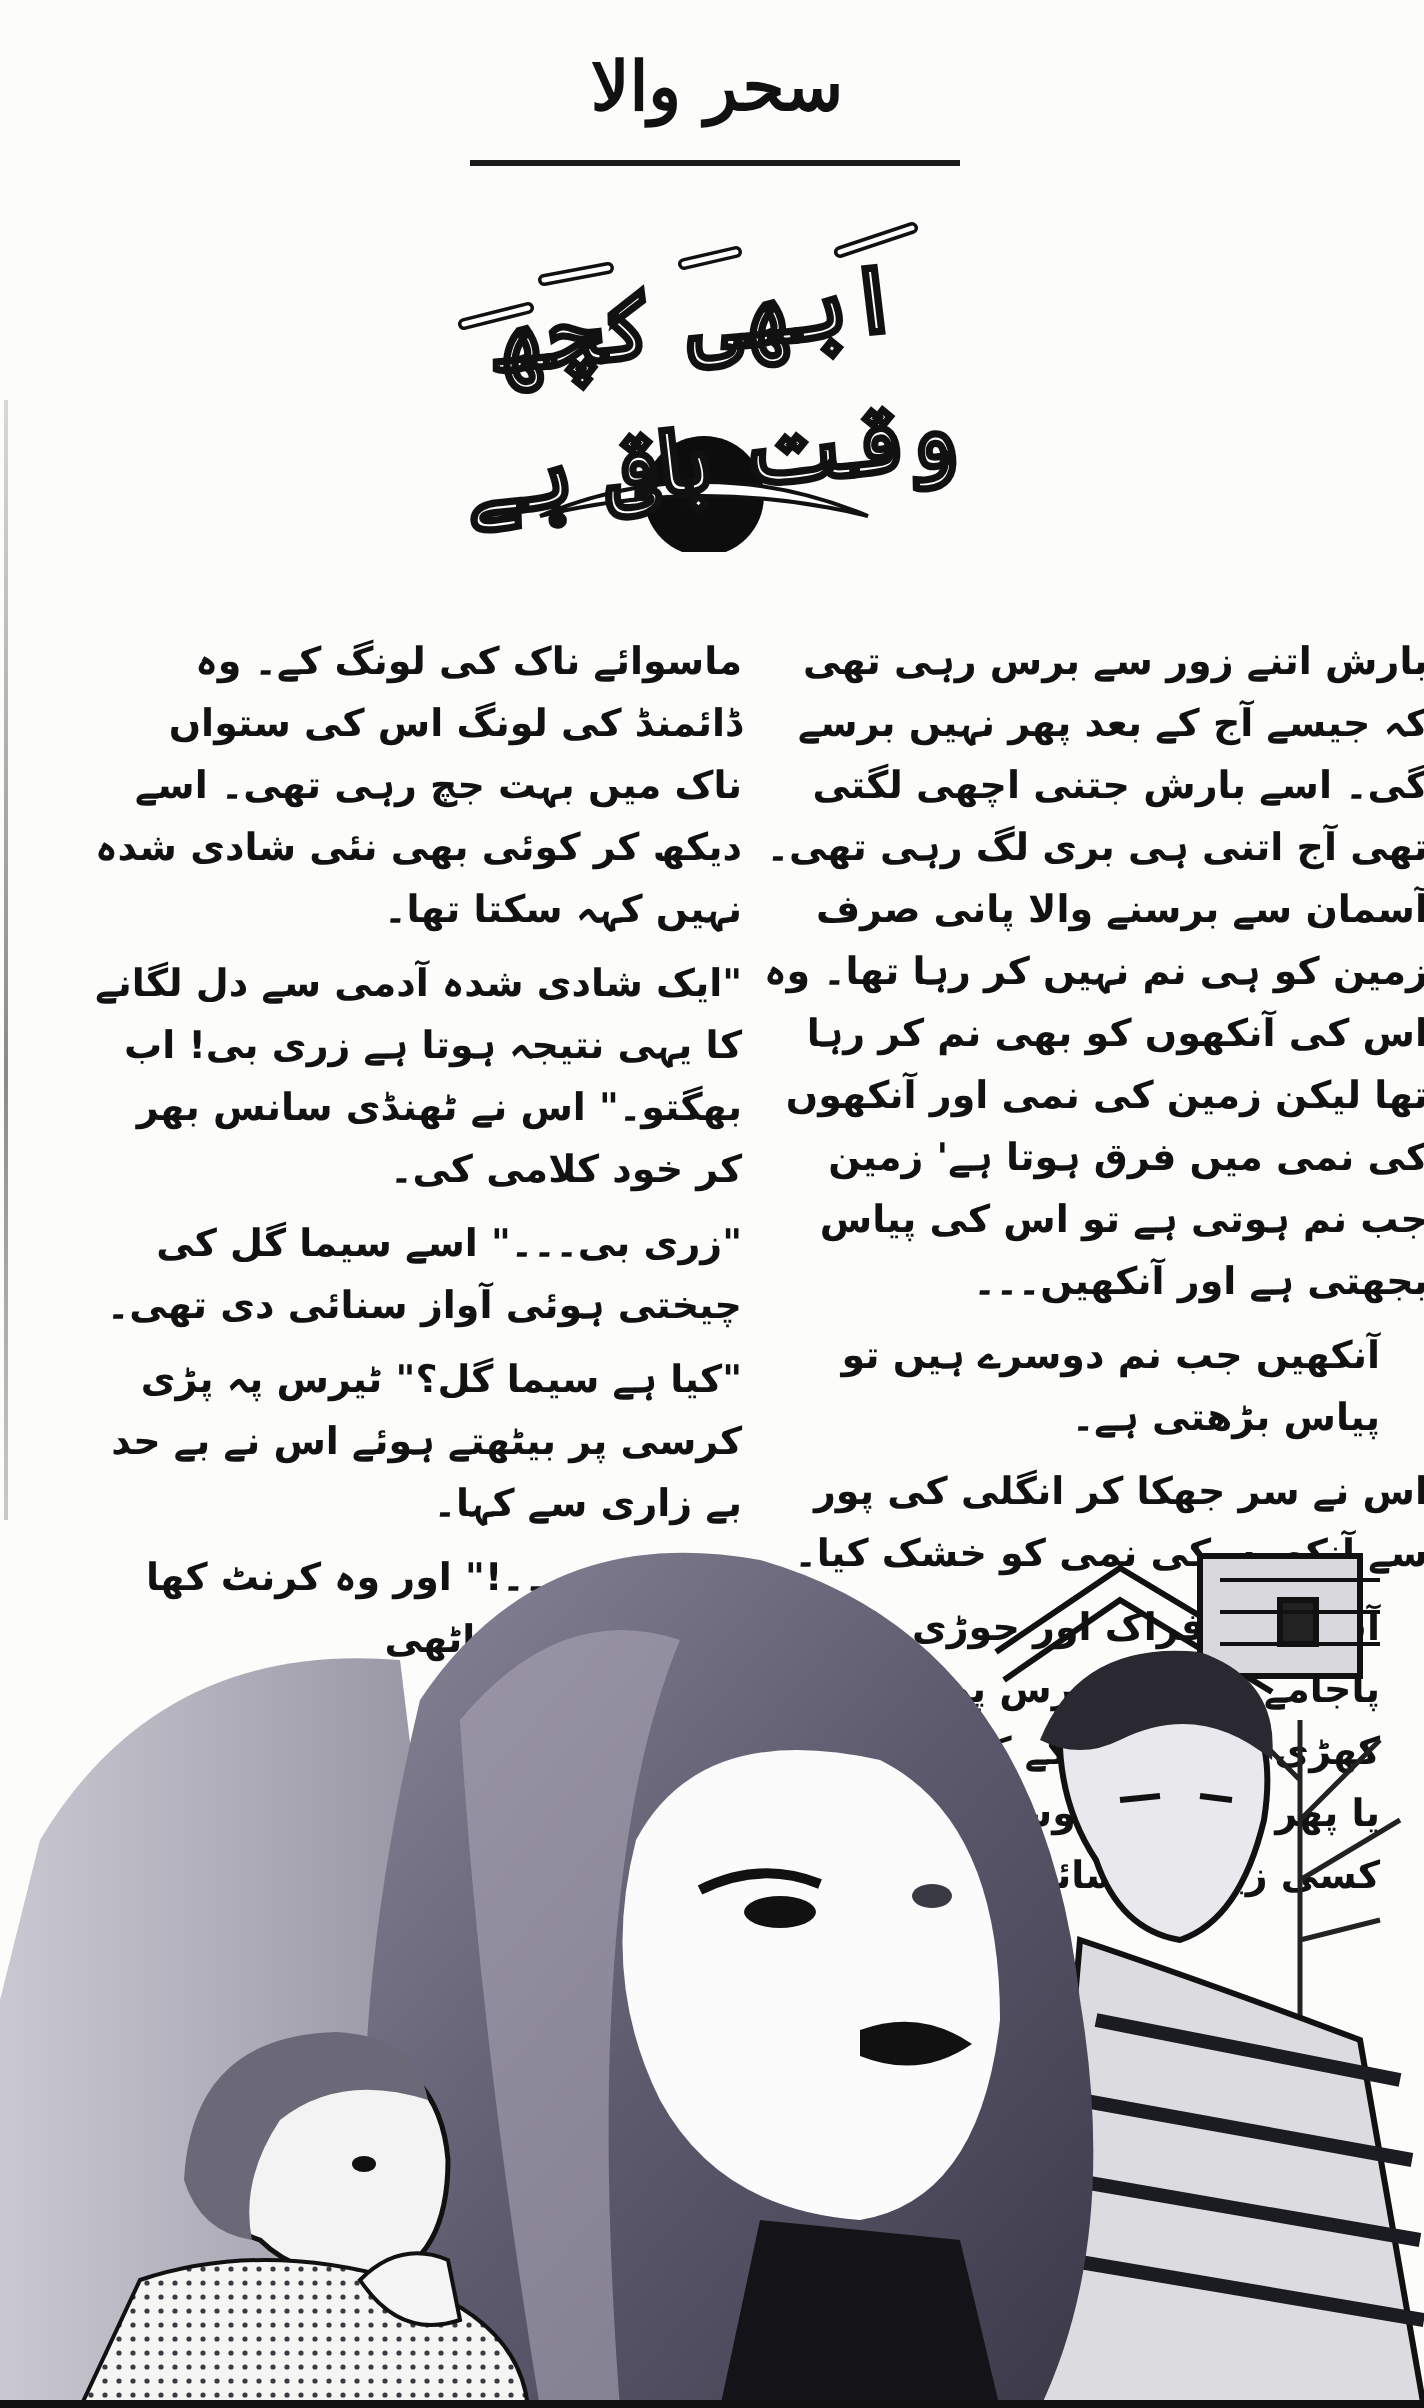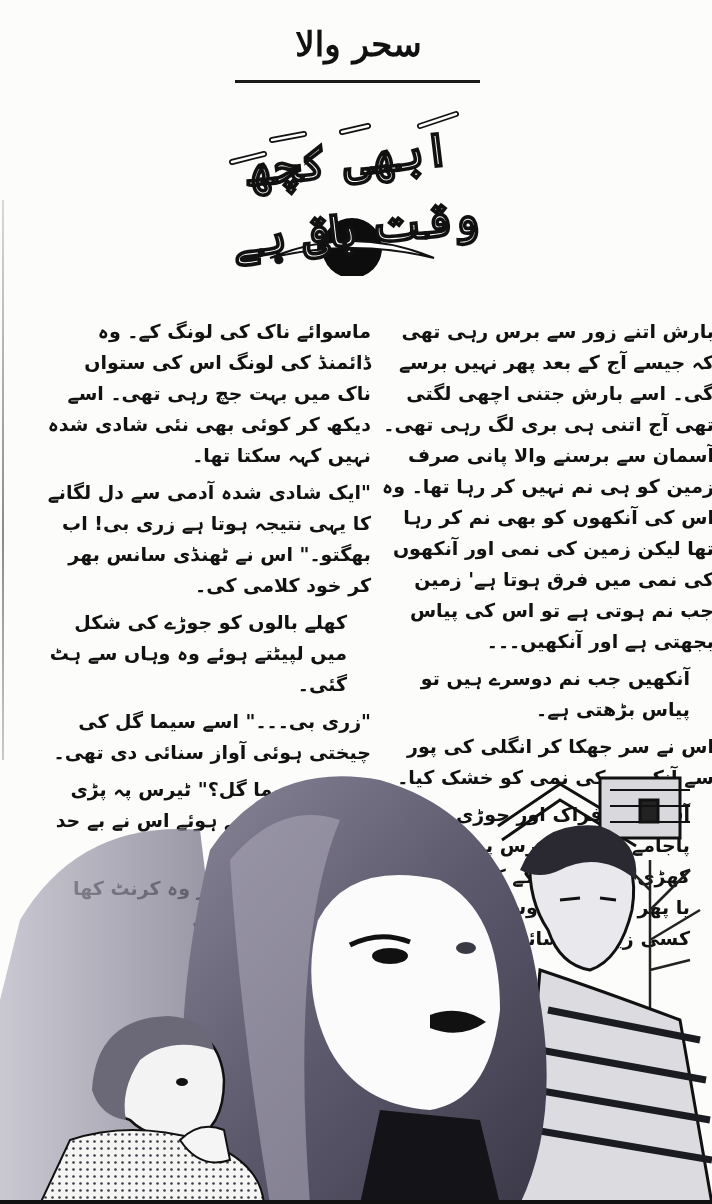--- a/index.html
+++ b/index.html
@@ -76,21 +76,20 @@
   <div class="col col-right">
     <p>بارش اتنے زور سے برس رہی تھی کہ جیسے آج کے بعد پھر نہیں برسے گی۔ اسے بارش جتنی اچھی لگتی تھی آج اتنی ہی بری لگ رہی تھی۔ آسمان سے برسنے والا پانی صرف زمین کو ہی نم نہیں کر رہا تھا۔ وہ اس کی آنکھوں کو بھی نم کر رہا تھا لیکن زمین کی نمی اور آنکھوں کی نمی میں فرق ہوتا ہے' زمین جب نم ہوتی ہے تو اس کی پیاس بجھتی ہے اور آنکھیں۔۔۔</p>
     <p class="indent">آنکھیں جب نم دوسرے ہیں تو پیاس بڑھتی ہے۔</p>
     <p>اس نے سر جھکا کر انگلی کی پور سے آنکھوں کی نمی کو خشک کیا۔</p>
     <p class="indent">آف وائٹ فراک اور جوڑی دار پاجامے میں وہ ٹیرس پہ اداس کھڑی تھی۔ اس کے کانوں ہاتھوں یا پھر جسم کے دوسرے حصے میں کسی زیور کا شائبہ تک نہ تھا</p>
   </div>
 
   <div class="col col-left">
     <p>ماسوائے ناک کی لونگ کے۔ وہ ڈائمنڈ کی لونگ اس کی ستواں ناک میں بہت جچ رہی تھی۔ اسے دیکھ کر کوئی بھی نئی شادی شدہ نہیں کہہ سکتا تھا۔</p>
     <p>"ایک شادی شدہ آدمی سے دل لگانے کا یہی نتیجہ ہوتا ہے زری بی! اب بھگتو۔" اس نے ٹھنڈی سانس بھر کر خود کلامی کی۔</p>
-    <p class="indent">کھلے بالوں کو جوڑے کی شکل میں لپیٹتے ہوئے وہ وہاں سے ہٹ گئی۔</p>
     <p>"زری بی۔۔۔" اسے سیما گل کی چیختی ہوئی آواز سنائی دی تھی۔</p>
     <p>"کیا ہے سیما گل؟" ٹیرس پہ پڑی کرسی پر بیٹھتے ہوئے اس نے بے حد بے زاری سے کہا۔</p>
     <p>"خان جی۔۔۔!" اور وہ کرنٹ کھا کر کرسی سے اٹھی</p>
   </div>
 
   <div class="illustration">
     <svg width="712" height="444" viewBox="0 0 712 444">
       <defs>
         <pattern id="dots" width="7" height="7" patternUnits="userSpaceOnUse">
           <rect width="7" height="7" fill="#f5f5f3"></rect>

